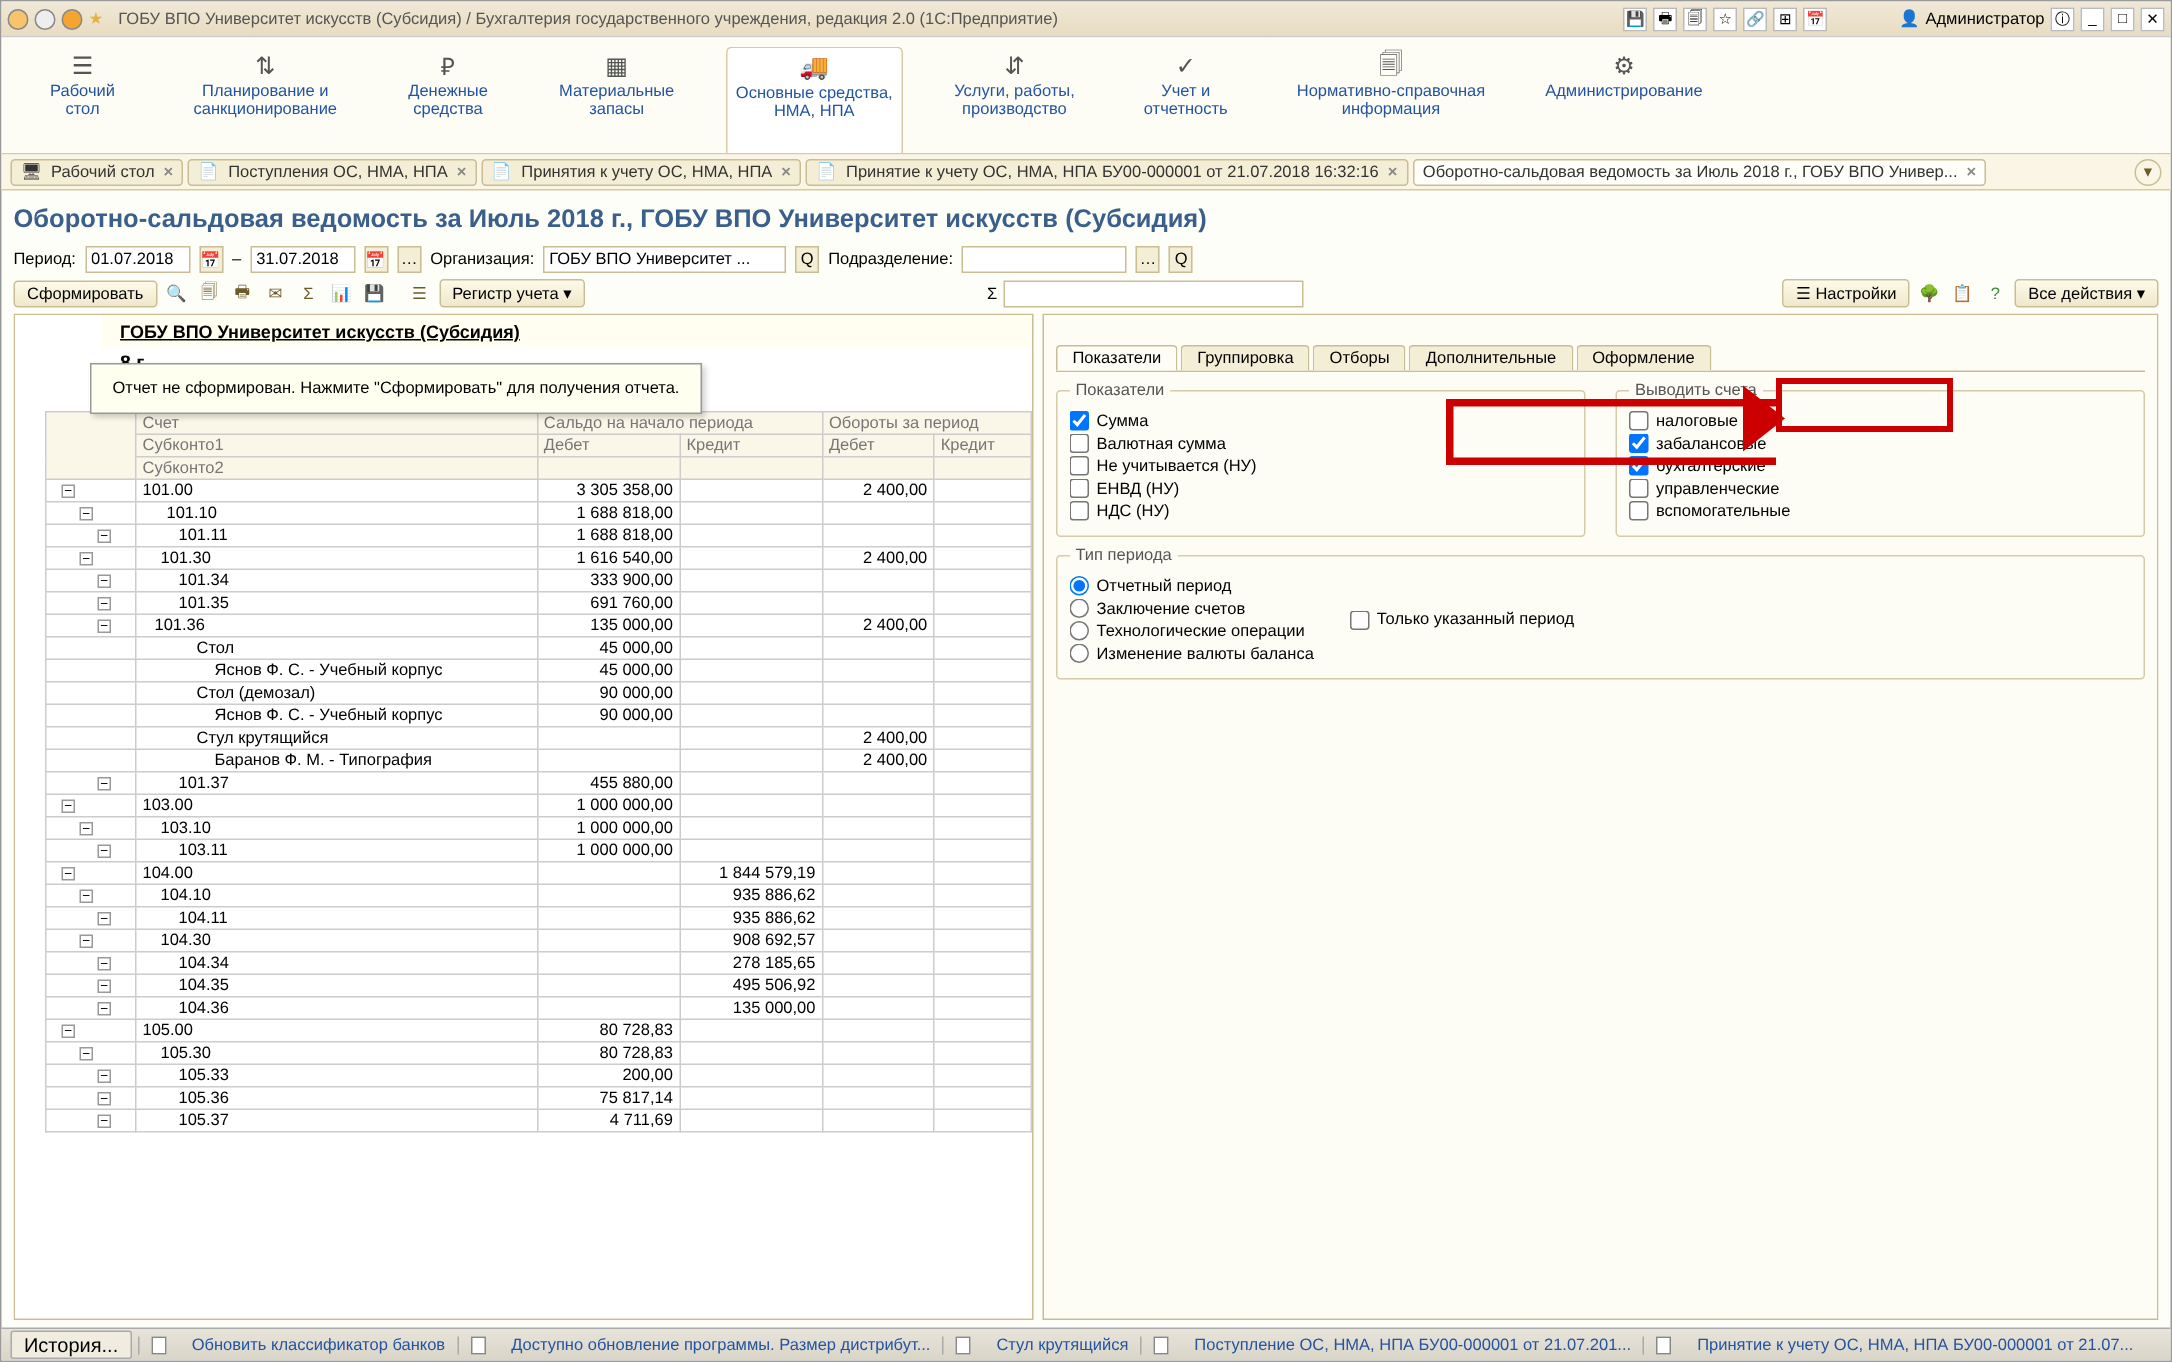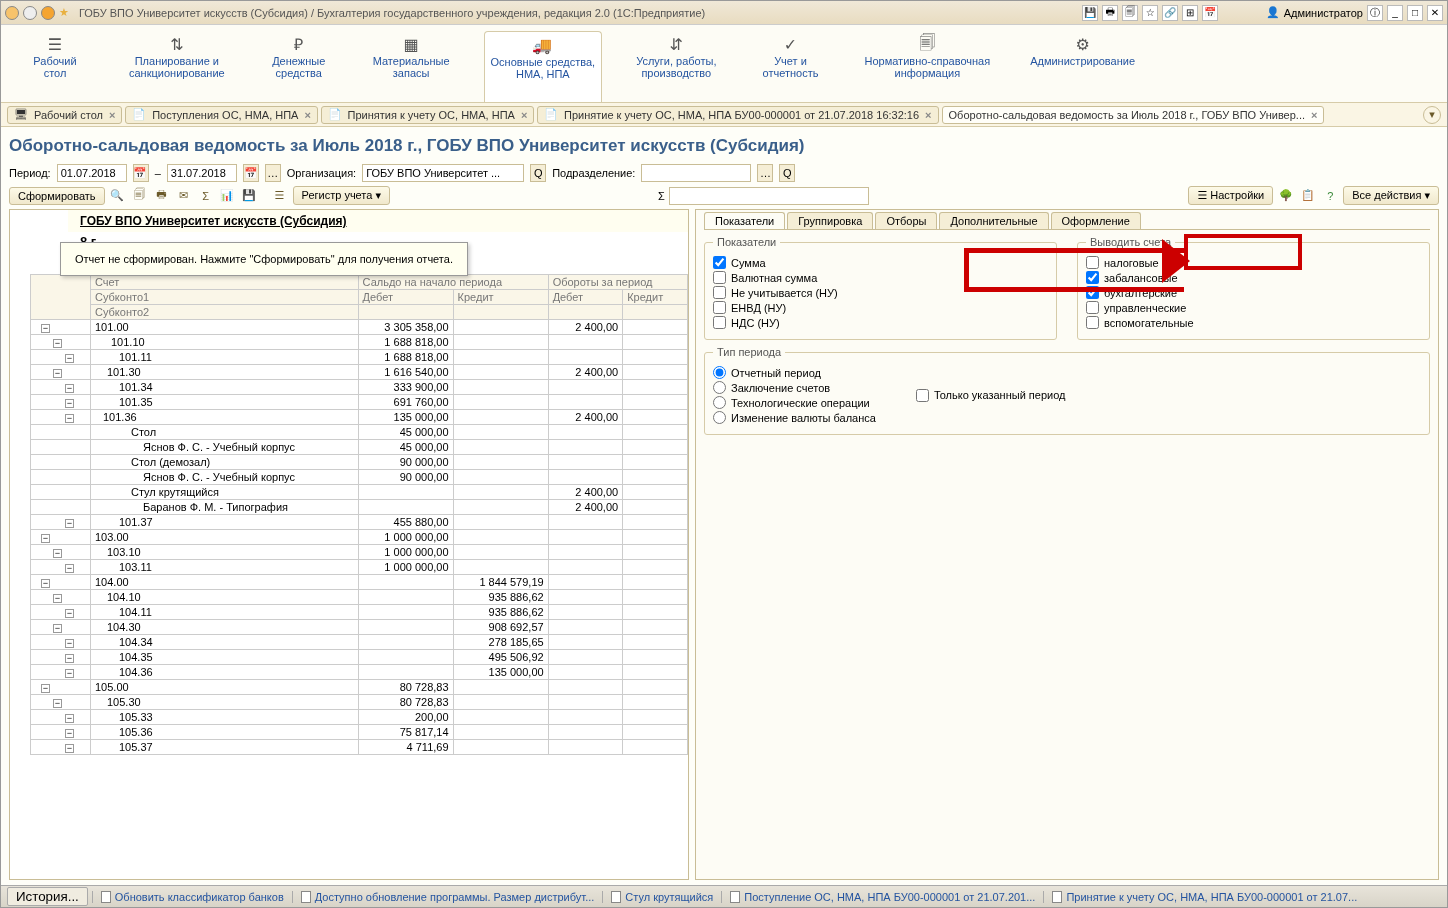--- a/index.html
+++ b/index.html
@@ -20,21 +20,21 @@
 .content { flex: 1; padding: 5px 8px; display: flex; flex-direction: column; gap: 4px; overflow: hidden; }
 .page-title { color: #3a5f8a; font-size: 17px; font-weight: bold; padding: 4px 0; }
 .params { display: flex; align-items: center; gap: 6px; font-size: 11px; }
 .params input[type=text] { border: 1px solid #c9bd96; height: 18px; padding: 1px 3px; font-size: 11px; background: #fff; }
 .params .lup { width: 16px; height: 18px; border: 1px solid #c9bd96; background: #f5eed6; display: inline-flex; align-items: center; justify-content: center; cursor: pointer; }
 .toolbar { display: flex; align-items: center; gap: 4px; }
 .btn { border: 1px solid #c9bd96; background: linear-gradient(#fdfae8,#f0e8cc); border-radius: 3px; padding: 2px 8px; font-size: 11px; cursor: pointer; }
 .ico { width: 18px; height: 18px; display: inline-flex; align-items: center; justify-content: center; cursor: pointer; border-radius: 2px; color: #6b5a2a; }
 .main-split { display: flex; flex: 1; gap: 6px; overflow: hidden; }
 .left { flex: 0 0 680px; border: 1px solid #c9bd96; background: #fff; position: relative; overflow: auto; }
-.right { flex: 1; border: 1px solid #c9bd96; background: #fdfcf5; padding: 2px 8px; overflow: auto; }
+.right { flex: 1; border: 1px solid #c9bd96; background: #fdfcf5; padding: 20px 8px; overflow: auto; }
 .report-hdr { font-size: 12px; font-weight: bold; padding: 4px 12px; background: #fffef0; margin-left: 58px; text-decoration: underline; }
 .tooltip { position: absolute; left: 50px; top: 32px; background: #fffff0; border: 1px solid #999; padding: 10px 14px; font-size: 11px; z-index: 5; box-shadow: 2px 2px 4px rgba(0,0,0,.2); }
 .rpt-sub { margin-left: 58px; font-size: 13px; font-weight: bold; padding: 2px 12px; }
 .rpt-note { margin-left: 58px; font-size: 10px; padding: 2px 12px; color: #555; }
 table.rpt { border-collapse: collapse; width: calc(100% - 20px); margin-left: 20px; font-size: 11px; }
 table.rpt th, table.rpt td { border: 1px solid #ccc; padding: 1px 4px; text-align: left; height: 15px; }
 table.rpt th { background: #faf6e8; color: #777; font-weight: normal; }
 table.rpt td.num { text-align: right; }
 .tree-col { width: 60px; }
 .opt-tabs { display: flex; gap: 0; margin-bottom: 6px; border-bottom: 1px solid #c9bd96; }
@@ -45,21 +45,21 @@
 .chk { display: flex; align-items: center; gap: 5px; font-size: 11px; margin: 2px 0; }
 .chk input { width: 13px; height: 13px; }
 .two-col { display: flex; gap: 20px; position: relative; }
 .two-col > div { flex: 1; }
 .arrow { position: absolute; left: 260px; top: 12px; width: 220px; height: 44px; border: 5px solid #c00; border-right: none; }
 .arrow::after { content: ''; position: absolute; right: -28px; top: -14px; border: 22px solid transparent; border-left: 28px solid #c00; }
 .highlight-box { position: absolute; border: 4px solid #c00; left: 480px; top: -2px; width: 118px; height: 36px; pointer-events: none; }
 .radio { display: flex; align-items: center; gap: 5px; font-size: 11px; margin: 2px 0; }
 .statusbar { height: 22px; background: linear-gradient(#e8e4da,#d8d4c8); border-top: 1px solid #aaa; display: flex; align-items: center; gap: 4px; padding: 0 6px; font-size: 11px; }
 .status-btn { border: 1px solid #aaa; background: #f0ece0; padding: 1px 8px; border-radius: 2px; cursor: pointer; }
-.status-item { border-left: 1px solid #aaa; padding: 0 8px; display: flex; align-items: center; gap: 4px; color: #2454a0; cursor: pointer; }
+.status-item { border-left: 1px solid #aaa; padding: 0 8px; display: flex; align-items: center; gap: 17px; color: #2454a0; cursor: pointer; }
 .doc-ico { width: 10px; height: 12px; background: #fff; border: 1px solid #888; display: inline-block; }
 .sep { flex: 1; }
 .tiny { font-size: 10px; color: #777; margin-top: 48px; }
 .tree-toggle { display:inline-block; width:9px; height:9px; border:1px solid #999; text-align:center; line-height:7px; font-size:9px; background:#fff; cursor:pointer; }
 </style>
 </head>
 <body>
 
 <div class="window">
   <div class="titlebar">
@@ -530,21 +530,21 @@
                     <span>вспомогательные</span>
                   </label>
                 </div>
             </fieldset>
           </div>
           <div class="arrow"></div>
           <div class="highlight-box"></div>
         </div>
         <fieldset>
           <legend>Тип периода</legend>
-          <div style="display:flex;gap:40px">
+          <div style="display:flex;gap:24px">
             <div id="pt-list">
                 <label class="radio">
                   <input type="radio" name="pt" checked="" style="">
                   <span>Отчетный период</span>
                 </label>
                 <label class="radio">
                   <input type="radio" name="pt" style="">
                   <span>Заключение счетов</span>
                 </label>
                 <label class="radio">

